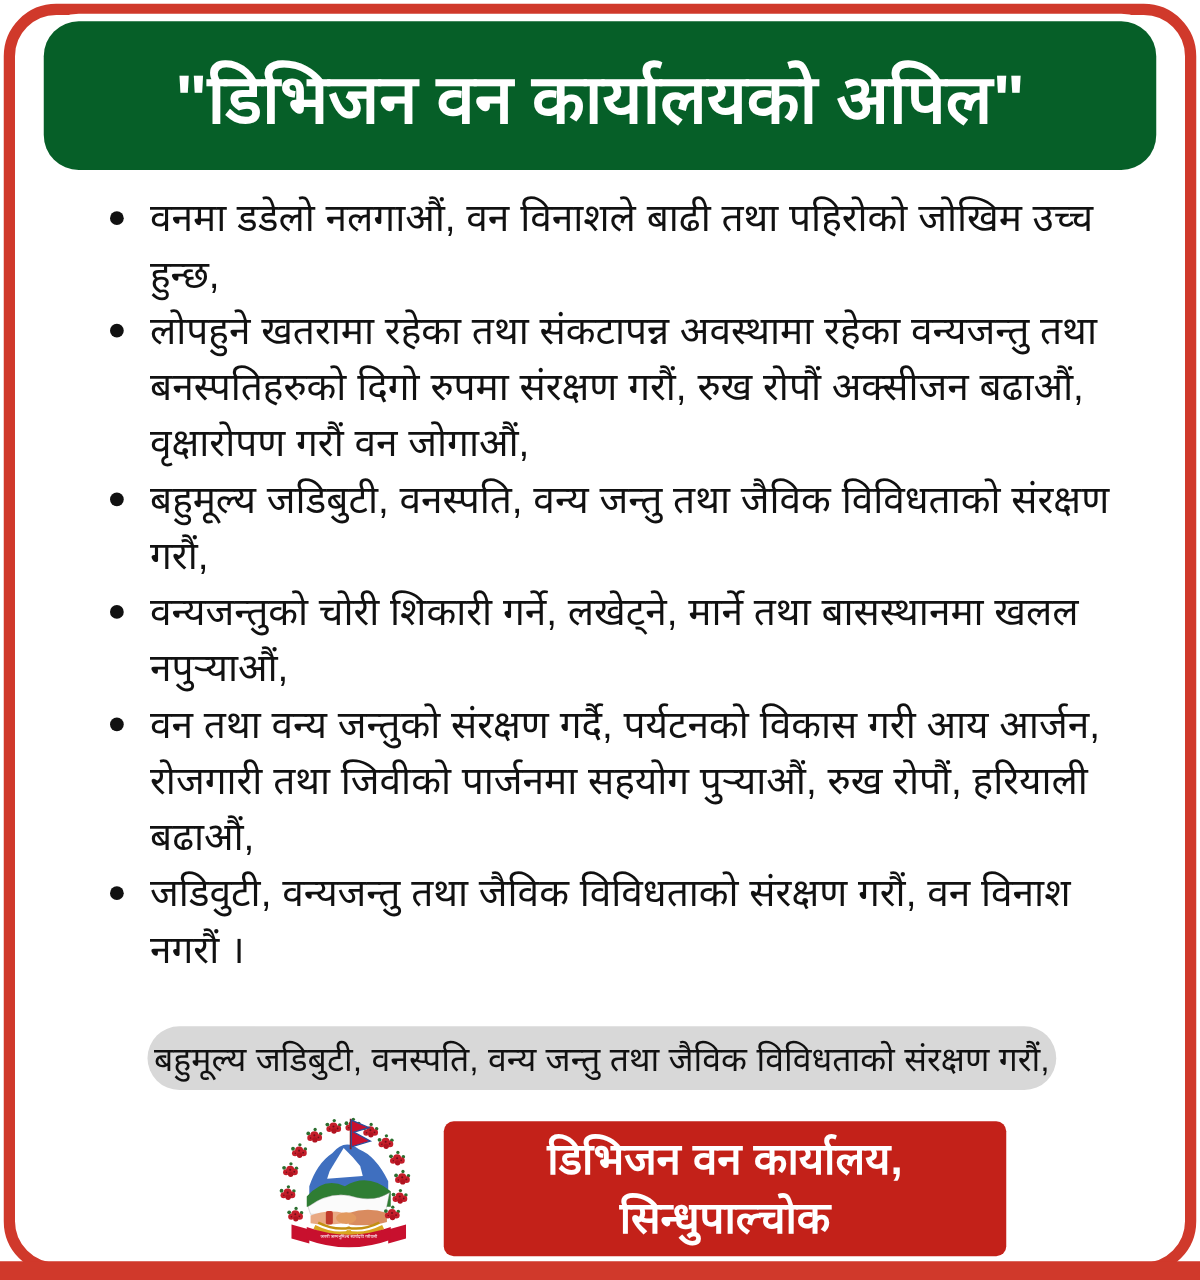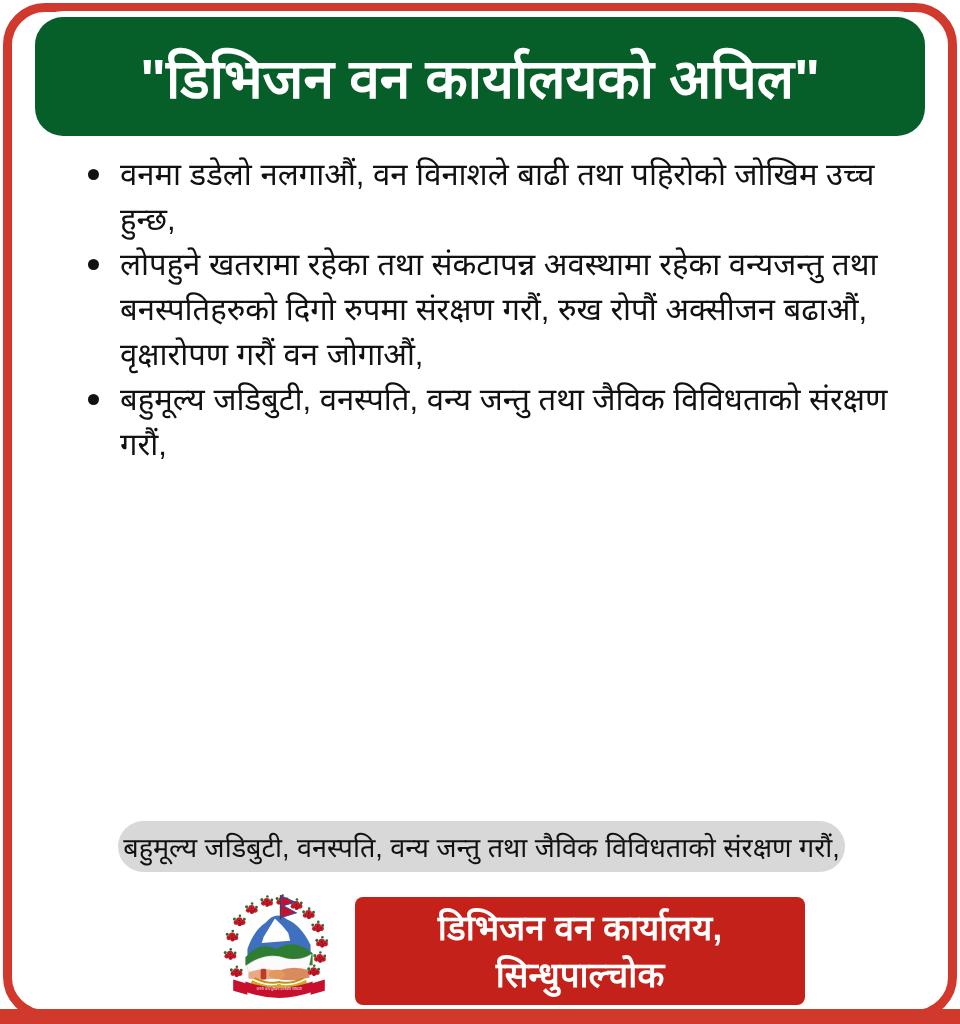--- a/index.html
+++ b/index.html
@@ -67,20 +67,32 @@
       <span class="dot"></span>
       <span>वनमा डडेलो नलगाऔं, वन विनाशले बाढी तथा पहिरोको जोखिम उच्च हुन्छ,</span>
     </li>
     <li>
       <span class="dot"></span>
       <span>लोपहुने खतरामा रहेका तथा संकटापन्न अवस्थामा रहेका वन्यजन्तु तथा बनस्पतिहरुको दिगो रुपमा संरक्षण गरौं, रुख रोपौं अक्सीजन बढाऔं, वृक्षारोपण गरौं वन जोगाऔं,</span>
     </li>
     <li>
       <span class="dot"></span>
       <span>बहुमूल्य जडिबुटी, वनस्पति, वन्य जन्तु तथा जैविक विविधताको संरक्षण गरौं,</span>
+    </li>
+    <li>
+      <span class="dot"></span>
+      <span>वन्यजन्तुको चोरी शिकारी गर्ने, लखेट्ने, मार्ने तथा बासस्थानमा खलल नपुऱ्याऔं,</span>
+    </li>
+    <li>
+      <span class="dot"></span>
+      <span>वन तथा वन्य जन्तुको संरक्षण गर्दै, पर्यटनको विकास गरी आय आर्जन, रोजगारी तथा जिवीको पार्जनमा सहयोग पुऱ्याऔं, रुख रोपौं, हरियाली बढाऔं,</span>
+    </li>
+    <li>
+      <span class="dot"></span>
+      <span>जडिवुटी, वन्यजन्तु तथा जैविक विविधताको संरक्षण गरौं, वन विनाश नगरौं ।</span>
     </li>
   </ul>
 
   <div class="highlight-bar">
     <span>बहुमूल्य जडिबुटी, वनस्पति, वन्य जन्तु तथा जैविक विविधताको संरक्षण गरौं,</span>
   </div>
 
   <svg class="emblem" viewBox="0 0 110 110" aria-hidden="true">
     <defs>
       <g id="fl">

